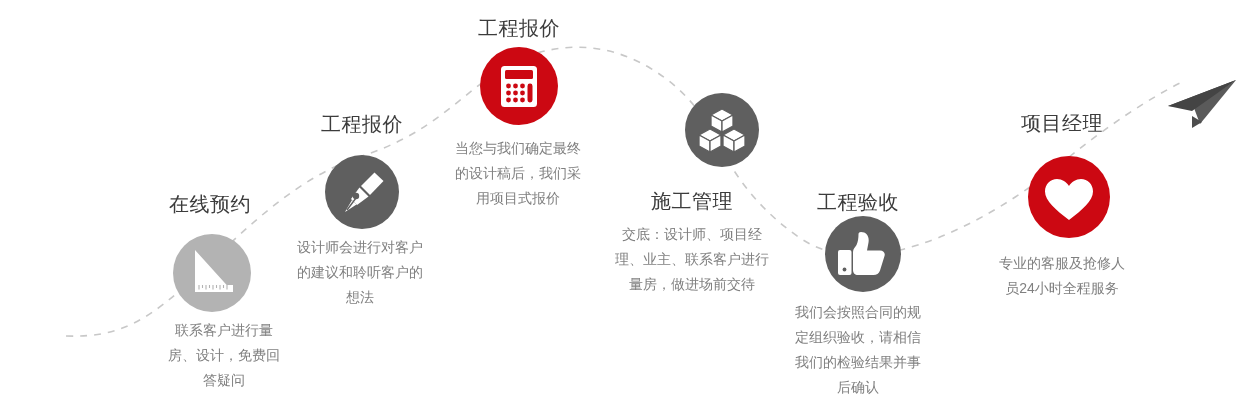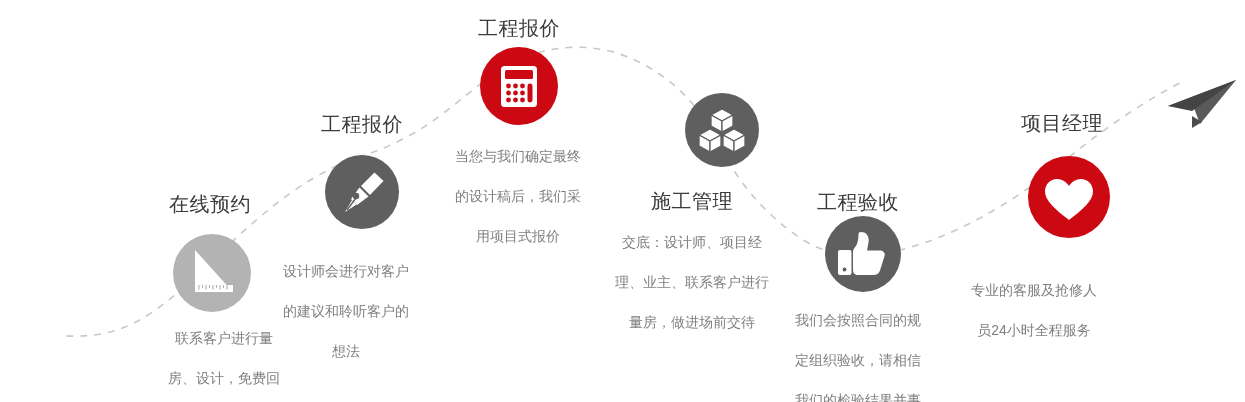--- a/index.html
+++ b/index.html
@@ -46,21 +46,21 @@
   .node-icon {
     position: absolute;
     border-radius: 50%;
     transform: translateX(-50%);
     display: block;
     z-index: 3;
   }
   .node-desc {
     position: absolute;
     font-size: 14px;
-    line-height: 40px;
+    line-height: 25px;
     color: #808080;
     text-align: center;
     transform: translateX(-50%);
     z-index: 4;
   }
   .plane {
     position: absolute;
     z-index: 3;
   }
   .ic-svg { display: block; }
@@ -124,21 +124,21 @@
         <circle cx="37" cy="37" r="37" fill="#5f5f5f"></circle>
         <g fill="#ffffff">
           <path d="M 49.5 17.5 L 58.5 26 L 45 40 L 36 31 Z"></path>
           <path d="M 34.5 32.5 L 43.5 41.5 L 32 50 L 26 44 Z"></path>
           <path d="M 27 45 L 31.5 49.5 L 20 57 Z"></path>
           <circle cx="31" cy="41" r="3.2" fill="#5f5f5f"></circle>
         </g>
         <line x1="31" y1="43" x2="22" y2="55" stroke="#5f5f5f" stroke-width="1.4"></line>
       </svg>
     </div>
-    <div class="node-desc" style="left:346px; top:235px; width:134px;margin-top:16px;">设计师会进行对客户的建议和聆听客户的想法</div>
+    <div class="node-desc" style="left:360px; top:235px; width:134px;">设计师会进行对客户的建议和聆听客户的想法</div>
   </div>
 
   <div class="node">
     <div class="node-title" style="left:519px; top:18px;">工程报价</div>
     <div class="node-icon" style="left:519px; top:47px;">
       <svg class="ic-svg" width="78" height="78" viewBox="0 0 78 78">
         <circle cx="39" cy="39" r="39" fill="#cc0812"></circle>
         <rect x="21" y="19" width="36" height="41" rx="3.5" fill="#ffffff"></rect>
         <rect x="25" y="23" width="28" height="9" rx="1.5" fill="#cc0812"></rect>
         <g fill="#cc0812">
@@ -213,16 +213,16 @@
         <circle cx="41" cy="41" r="41" fill="#cc0812"></circle>
         <path d="M 41 64
                  C 28 54, 17 45, 17 35.5
                  C 17 28, 22.5 23, 29 23
                  C 34 23, 38.5 26, 41 30
                  C 43.5 26, 48 23, 53 23
                  C 59.5 23, 65 28, 65 35.5
                  C 65 45, 54 54, 41 64 Z" fill="#ffffff"></path>
       </svg>
     </div>
-    <div class="node-desc" style="left:1034px; top:251px; width:134px;margin-top:19px;">专业的客服及抢修人员24小时全程服务</div>
+    <div class="node-desc" style="left:1062px; top:251px; width:134px;">专业的客服及抢修人员24小时全程服务</div>
   </div>
 
 </div>
 
 </body></html>

